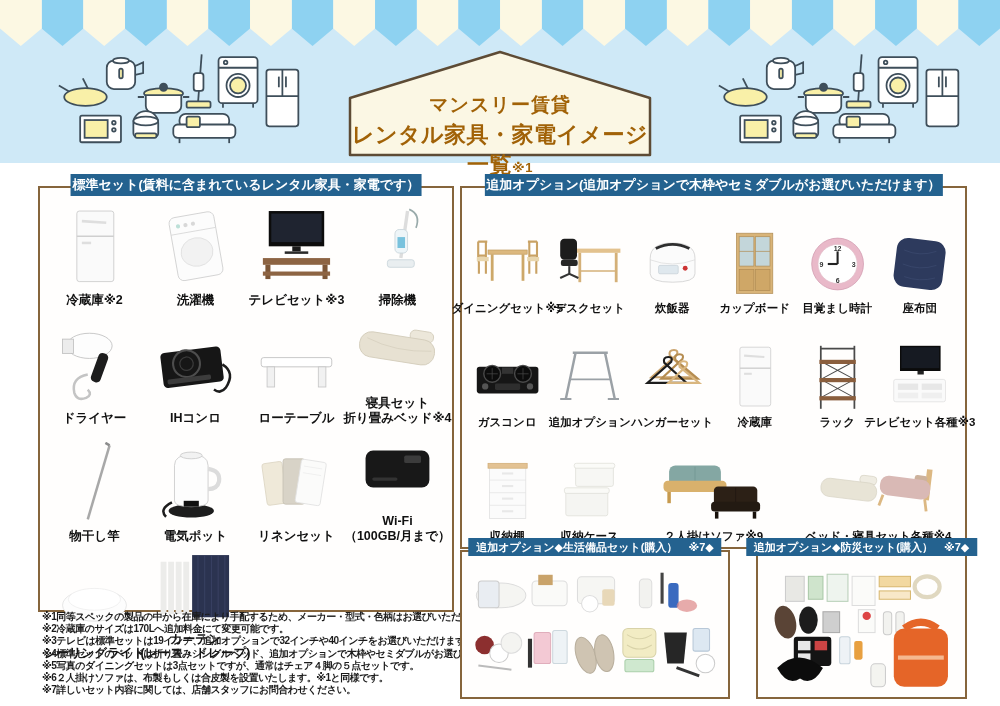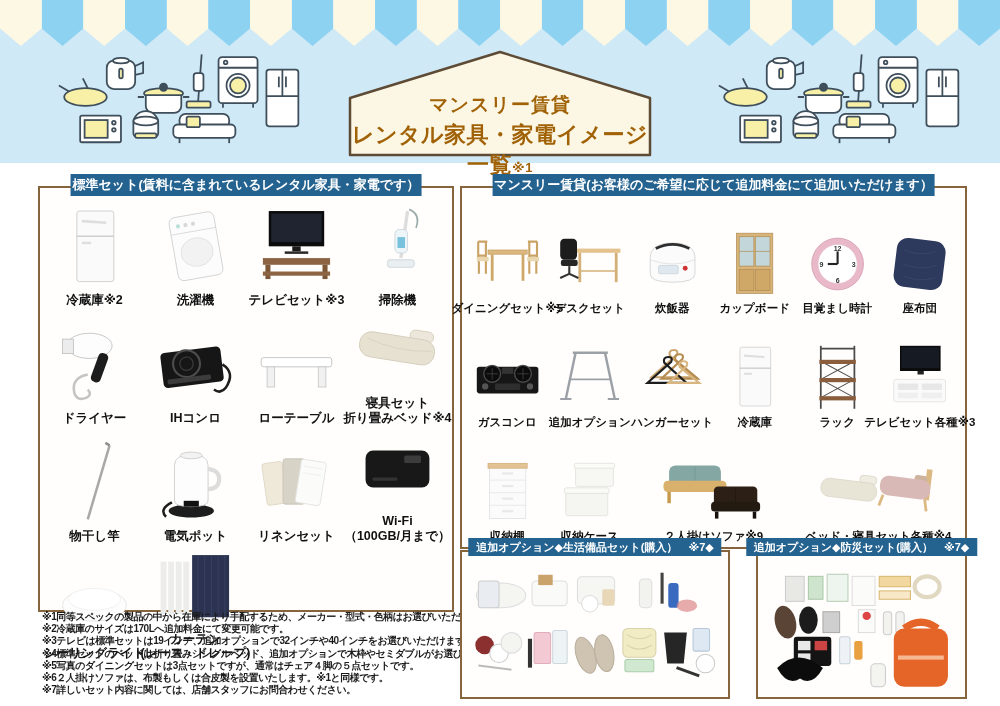--- a/index.html
+++ b/index.html
@@ -352,21 +352,21 @@
               <rect x="46" y="12" width="44" height="74" fill="#2b3350"></rect>
               <path d="M53 12 v74 M61 12 v74 M69 12 v74 M77 12 v74 M85 12 v74" stroke="#3b4466" fill="none"></path>
             </svg>
           </div>
           <div class="lbl">カーテン<br>(レース・ドレープ)</div>
         </div>
       </div>
   </section>
 
   <section class="box box-opt">
-    <div class="box-header">マンスリー賃貸(お客様のご希望に応じて追加料金にて追加いただけます）</div>
+    <div class="box-header">追加オプション(追加オプションで木枠やセミダブルがお選びいただけます）</div>
     <div class="grid o-grid">
         <div class="cell">
           <div class="img">
             <svg viewBox="0 0 100 100">
               <path d="M8 18 h13 M8 18 v28 M19 18 v28 M8 38 h11 M9 46 v18 M19 46 v18" stroke="#c9a264" stroke-width="3" fill="none"></path>
               <rect x="6" y="40" width="17" height="6" fill="#e8d6ae"></rect>
               <path d="M79 18 h13 M81 18 v28 M92 18 v28 M81 38 h11 M81 46 v18 M91 46 v18" stroke="#c9a264" stroke-width="3" fill="none"></path>
               <rect x="78" y="40" width="17" height="6" fill="#e8d6ae"></rect>
               <rect x="22" y="30" width="56" height="6" fill="#dcb87e" stroke="#c09b5e"></rect>
               <line x1="28" y1="36" x2="28" y2="74" stroke="#cda869" stroke-width="4"></line>

